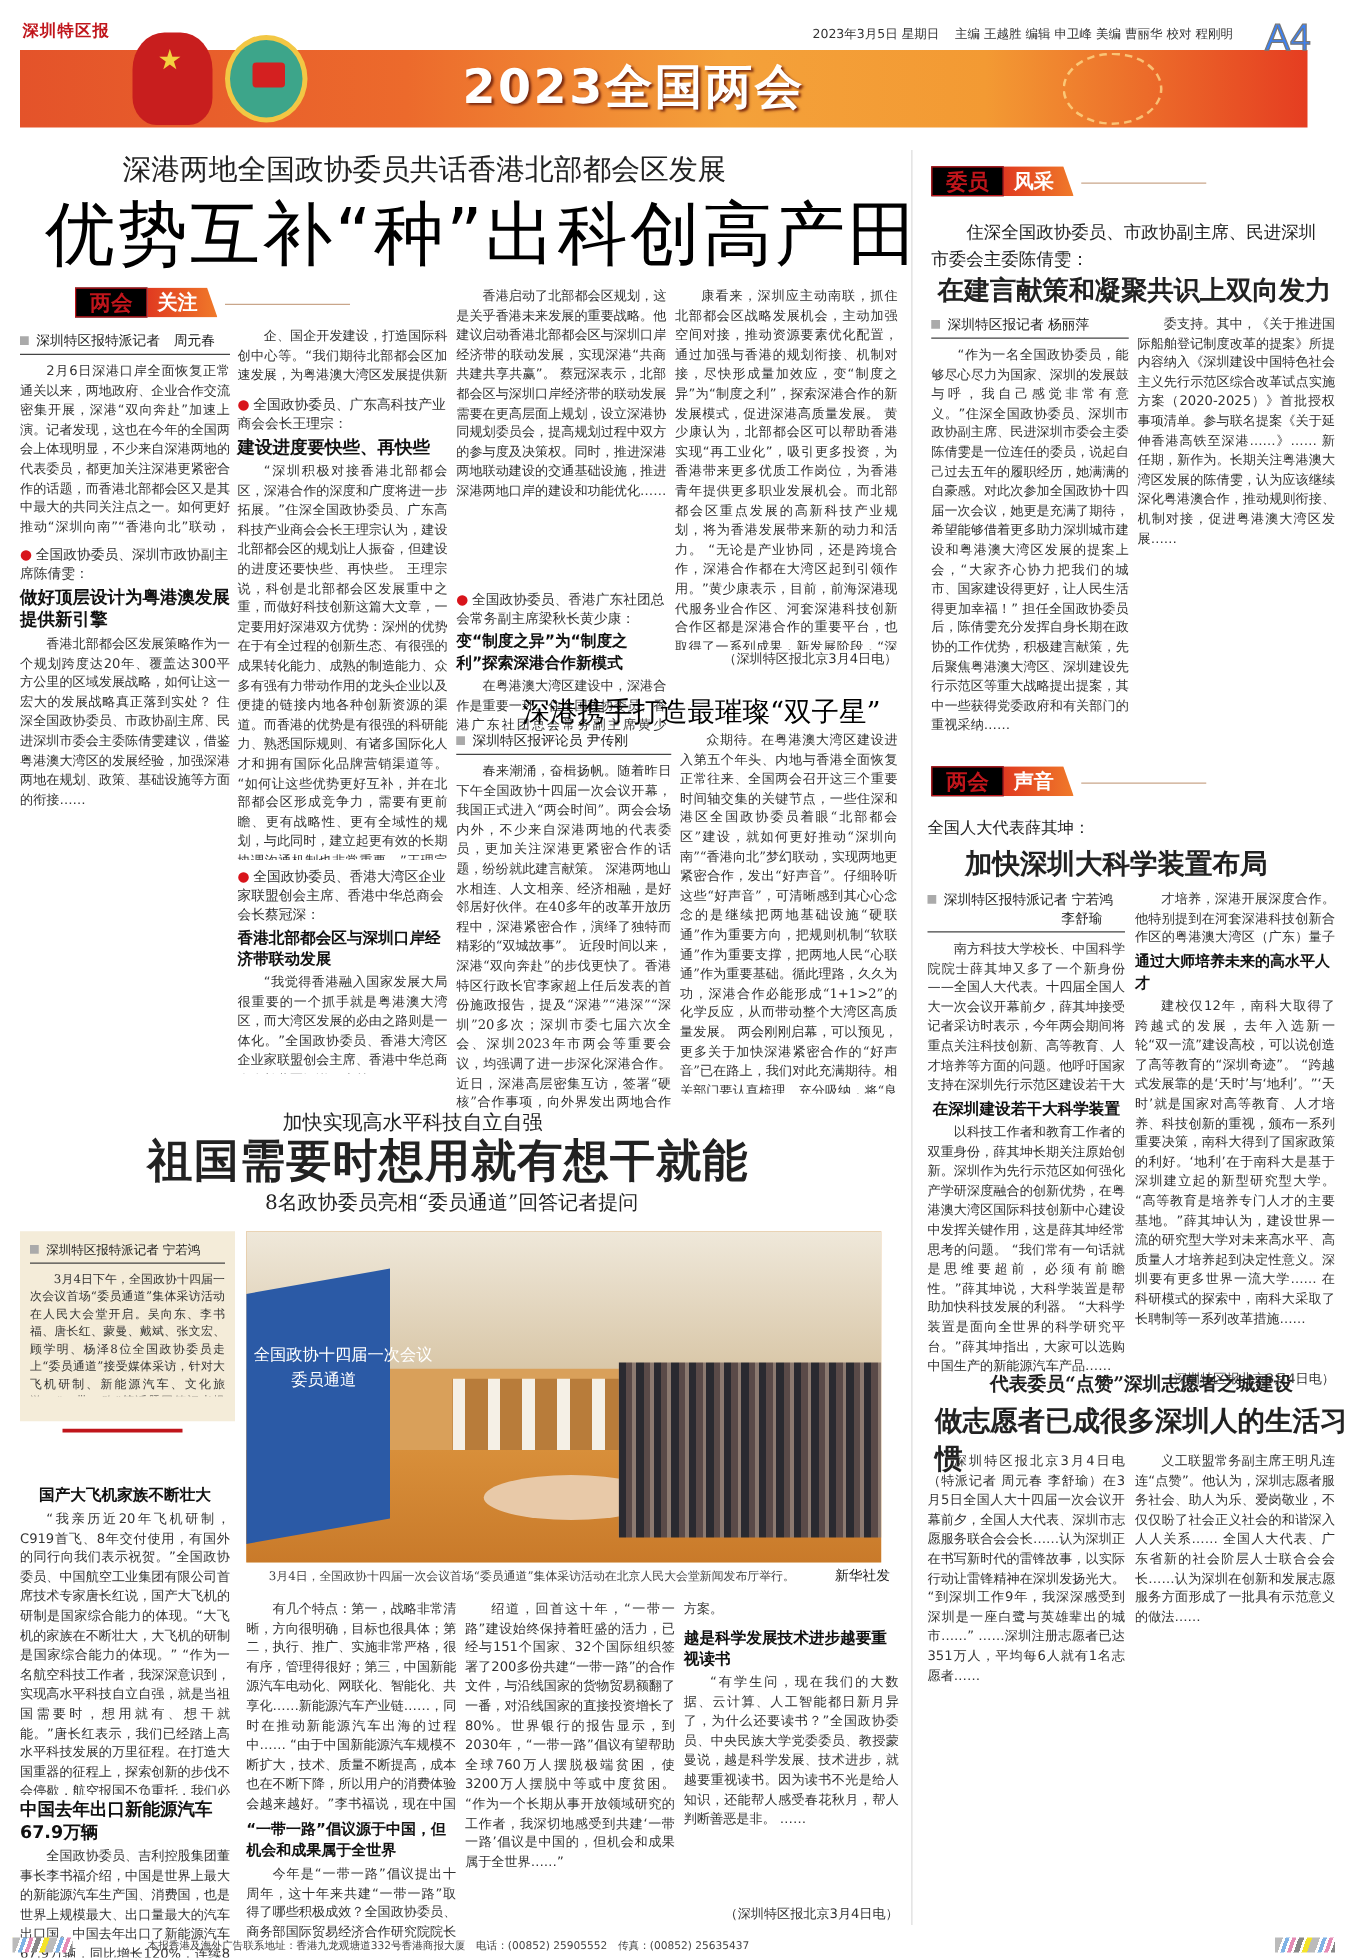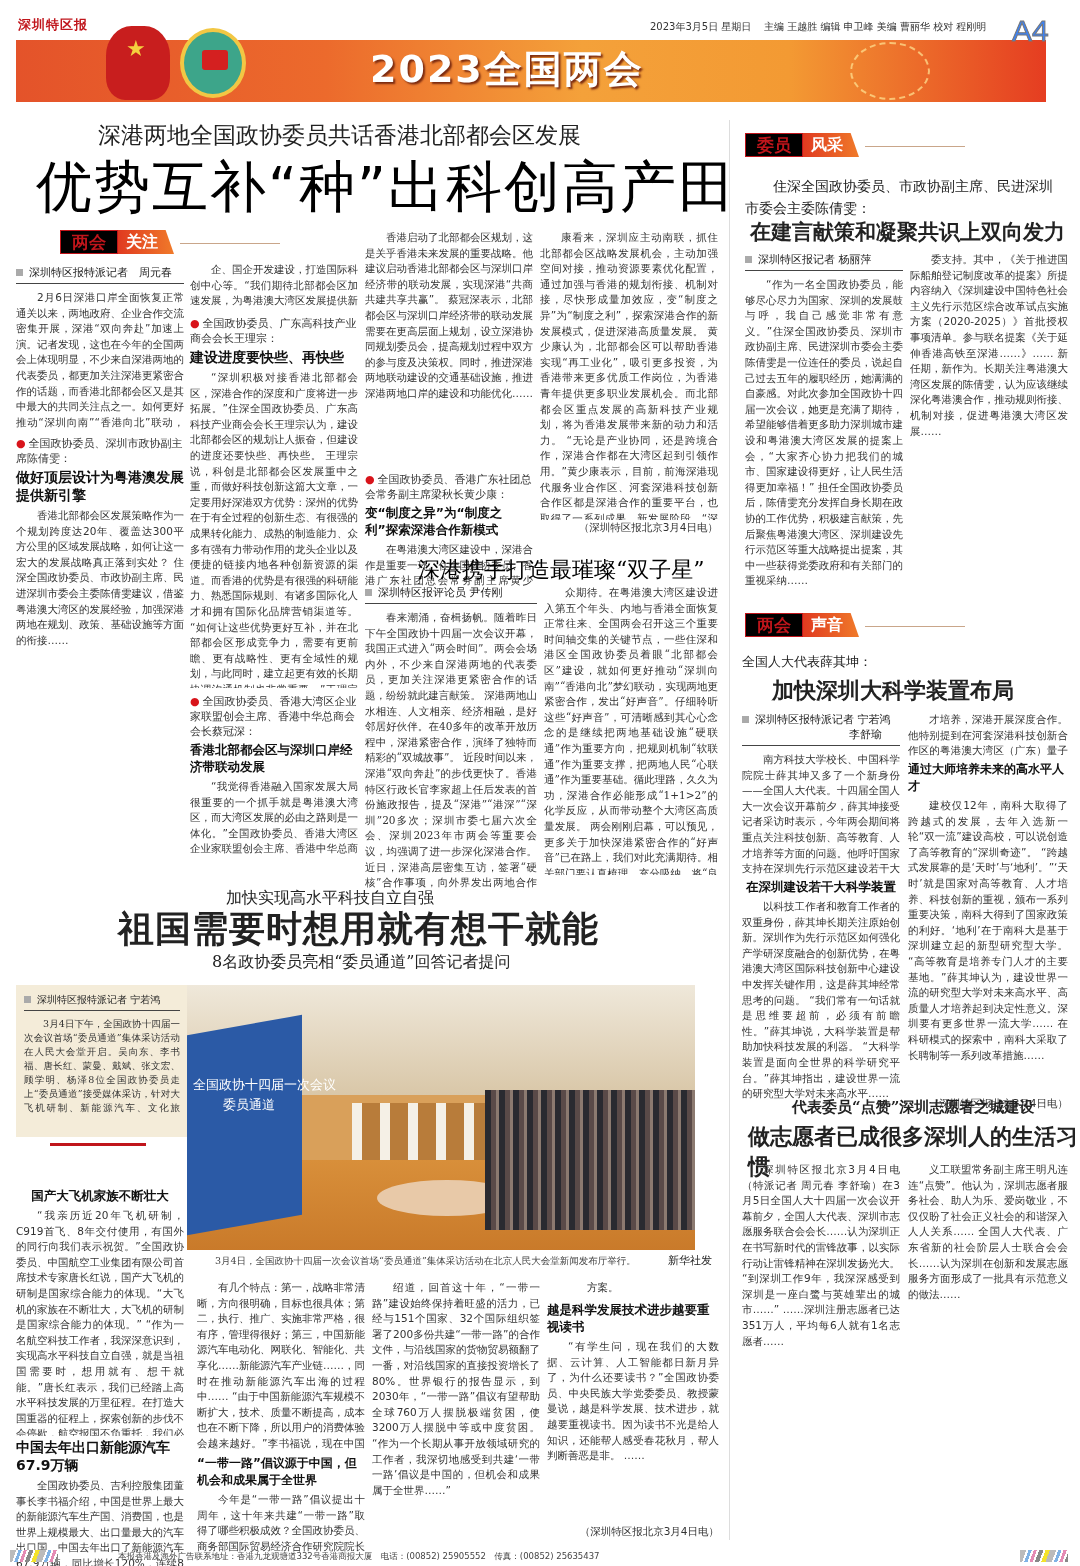--- a/index.html
+++ b/index.html
@@ -25,21 +25,21 @@
 .tag .b{height:24px;padding:0 16px 0 8px;background:linear-gradient(90deg,#e03a20,#f07a2a);color:#fff;font-size:16px;font-weight:bold;display:flex;align-items:center;clip-path:polygon(0 0,85% 0,100% 100%,0 100%)}
 .tag .line{width:100px;border-bottom:1px solid #c9a68a;margin-left:6px;height:14px}
 .byline{font-size:11px;color:#222;border-bottom:1px solid #444;padding-bottom:3px;white-space:nowrap}
 .byline:before{content:"";display:inline-block;width:7px;height:7px;background:#aaa;margin-right:6px}
 .body-text{font-size:10.5px;line-height:15.6px;color:#333;text-align:justify;overflow:hidden}
 .body-text p{text-indent:2em}
 .subhead{font-size:14px;font-weight:bold;color:#111;margin:3px 0}
 .dot-lead{font-size:11px;color:#333}
 .dot-lead:before{content:"●";color:#d8141b;margin-right:3px}
 .col-rule{border-left:1px solid #ddd}
-.photo{left:187px;top:985px;width:508px;height:265px;overflow:hidden;background:#d9a05a}
+.photo{left:197px;top:985px;width:508px;height:265px;overflow:hidden;background:#d9a05a}
 .photo .ceiling{position:absolute;left:0;top:0;width:100%;height:110px;background:linear-gradient(180deg,#efe8da,#d9c7a8)}
 .photo .wall{position:absolute;left:0;top:40px;width:115px;height:200px;background:#2b5aa6;transform:skewY(-10deg)}
 .photo .wall-text{position:absolute;left:6px;top:90px;color:#fff;font-size:13px;line-height:20px;font-family:"DejaVu Serif",serif}
 .photo .floor{position:absolute;left:0;top:175px;width:100%;height:90px;background:linear-gradient(180deg,#d88f3a,#c97a2a)}
 .photo .crowd{position:absolute;right:0;top:105px;width:210px;height:140px;background:repeating-linear-gradient(90deg,#2a2a30 0 6px,#5a4a48 6px 11px,#8c7a70 11px 14px)}
 .photo .doors{position:absolute;left:165px;top:118px;width:140px;height:65px;background:repeating-linear-gradient(90deg,#f5f0e6 0 10px,#b87c3a 10px 28px)}
 .photo .rug{position:absolute;left:190px;top:195px;width:140px;height:36px;border-radius:50%;background:#e8c9a8}
 .caption{font-size:9.5px;color:#444;white-space:nowrap}
 .sidebar-box{left:16px;top:985px;width:172px;height:152px;background:#f4ecd9;padding:8px}
 .footer-bar{left:0;top:1548px;width:1080px;height:18px;font-size:8.5px;color:#444}
@@ -161,21 +161,21 @@
 <div class="abs" style="left:742px;top:712px;width:158px;">
   <div style="font-size:11px;border-bottom:1px solid #444;padding-bottom:3px;">
     <span style="display:inline-block;width:7px;height:7px;background:#aaa;margin-right:6px;"></span><span>深圳特区报特派记者 宁若鸿</span><br>
     <span style="padding-left:107px;">李舒瑜</span>
   </div>
   <div class="body-text" style="height:124px;margin-top:6px;">
       <p>南方科技大学校长、中国科学院院士薛其坤又多了一个新身份——全国人大代表。十四届全国人大一次会议开幕前夕，薛其坤接受记者采访时表示，今年两会期间将重点关注科技创新、高等教育、人才培养等方面的问题。他呼吁国家支持在深圳先行示范区建设若干大科学装置，不断增强深圳乃至粤港澳大湾区的科技创新能力，实现更多“从0到1”的突破。</p>
     </div>
   <div class="subhead" style="font-size:12.5px;text-align:center;">在深圳建设若干大科学装置</div>
   <div class="body-text" style="height:210px;">
-      <p>以科技工作者和教育工作者的双重身份，薛其坤长期关注原始创新。深圳作为先行示范区如何强化产学研深度融合的创新优势，在粤港澳大湾区国际科技创新中心建设中发挥关键作用，这是薛其坤经常思考的问题。 “我们常有一句话就是思维要超前，必须有前瞻性。”薛其坤说，大科学装置是帮助加快科技发展的利器。 “大科学装置是面向全世界的科学研究平台。”薛其坤指出，建设世界一流的研究型大学对未来高水平……</p>
+      <p>以科技工作者和教育工作者的双重身份，薛其坤长期关注原始创新。深圳作为先行示范区如何强化产学研深度融合的创新优势，在粤港澳大湾区国际科技创新中心建设中发挥关键作用，这是薛其坤经常思考的问题。 “我们常有一句话就是思维要超前，必须有前瞻性。”薛其坤说，大科学装置是帮助加快科技发展的利器。 “大科学装置是面向全世界的科学研究平台。”薛其坤指出，大家可以选购中国生产的新能源汽车产品……</p>
     </div>
 </div>
 <div class="abs" style="left:908px;top:712px;width:160px;">
   <div class="body-text" style="height:46px;">
       <p>才培养，深港开展深度合作。他特别提到在河套深港科技创新合作区的粤港澳大湾区（广东）量子科学中心。</p>
     </div>
   <div class="subhead" style="font-size:12px;">通过大师培养未来的高水平人才</div>
   <div class="body-text" style="height:298px;">
       <p>建校仅12年，南科大取得了跨越式的发展，去年入选新一轮“双一流”建设高校，可以说创造了高等教育的“深圳奇迹”。 “跨越式发展靠的是‘天时’与‘地利’。”‘天时’就是国家对高等教育、人才培养、科技创新的重视，颁布一系列重要决策，南科大得到了国家政策的利好。‘地利’在于南科大是基于深圳建立起的新型研究型大学。 “高等教育是培养专门人才的主要基地。”薛其坤认为，建设世界一流的研究型大学对未来高水平、高质量人才培养起到决定性意义。深圳要有更多世界一流大学…… 在科研模式的探索中，南科大采取了长聘制等一系列改革措施……</p>
     </div>
@@ -243,21 +243,21 @@
     </div>
 </div>
 
 <div class="abs" style="left:372px;top:1280px;width:168px;">
   <div class="body-text" style="height:262px;">
       <p>绍道，回首这十年，“一带一路”建设始终保持着旺盛的活力，已经与151个国家、32个国际组织签署了200多份共建“一带一路”的合作文件，与沿线国家的货物贸易额翻了一番，对沿线国家的直接投资增长了80%。世界银行的报告显示，到2030年，“一带一路”倡议有望帮助全球760万人摆脱极端贫困，使3200万人摆脱中等或中度贫困。 “作为一个长期从事开放领域研究的工作者，我深切地感受到共建‘一带一路’倡议是中国的，但机会和成果属于全世界……”</p>
     </div>
 </div>
 
 <div class="abs" style="left:547px;top:1280px;width:172px;">
-  <div class="body-text" style="height:16px;margin-left:40px;">方案。</div>
+  <div class="body-text" style="height:16px;">方案。</div>
   <div class="subhead" style="font-size:12.5px;margin-top:6px;">越是科学发展技术进步越要重视读书</div>
   <div class="body-text" style="height:185px;">
       <p>“有学生问，现在我们的大数据、云计算、人工智能都日新月异了，为什么还要读书？”全国政协委员、中央民族大学党委委员、教授蒙曼说，越是科学发展、技术进步，就越要重视读书。因为读书不光是给人知识，还能帮人感受春花秋月，帮人判断善恶是非。 ……</p>
     </div>
   <div class="body-text" style="text-align:right;">（深圳特区报北京3月4日电）</div>
 </div>
 
 <div class="abs col-rule" style="left:729px;top:120px;height:1420px;"></div>
 
 <div class="abs footer-bar">

